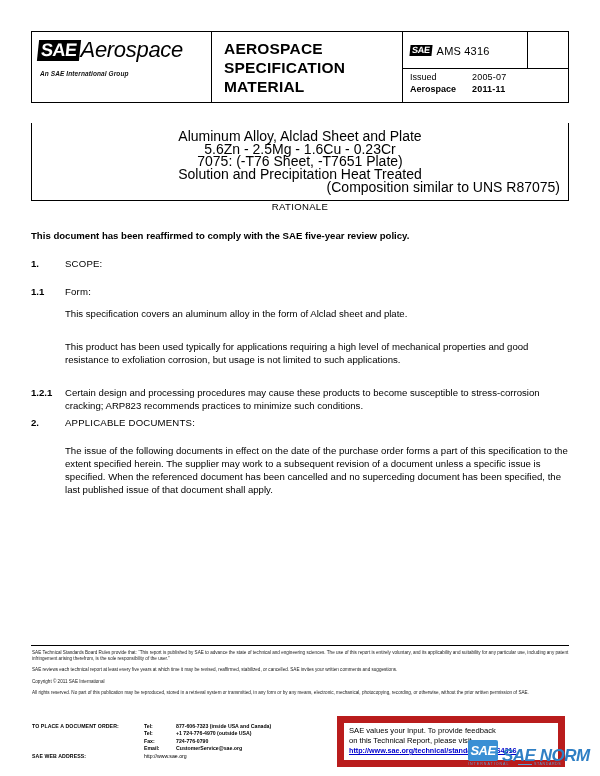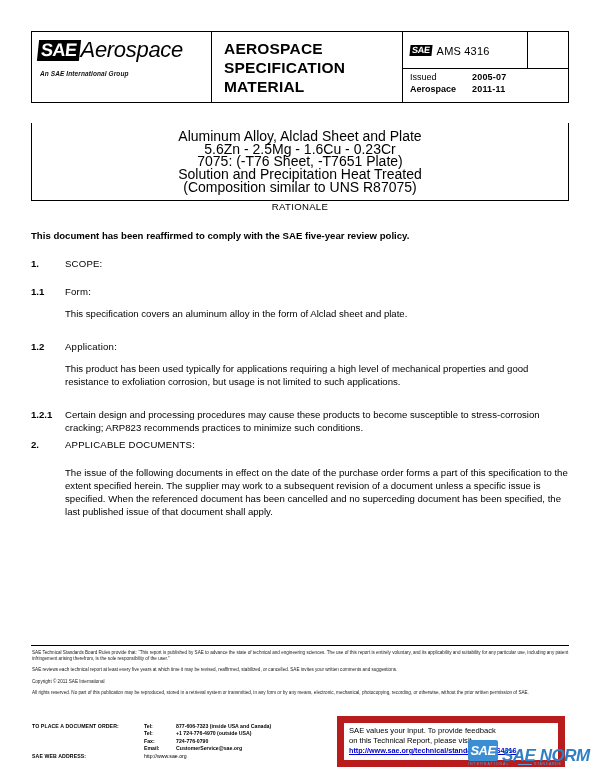--- a/index.html
+++ b/index.html
@@ -131,38 +131,38 @@
     box-sizing: border-box;
     padding: 3px 0 0 7px;
     font-size: 9px;
     line-height: 11.5px;
     flex: 1;
   }
   .date-line { display: flex; }
   .date-label { width: 62px; }
   .date-val { font-weight: bold; letter-spacing: 0.2px; }
   .date-line.issued .date-label { font-weight: normal; }
-  .date-line.issued .date-val { font-weight: bold; }
+  .date-line.issued .date-val { font-weight: normal; }
 
   
   .subtitle-block {
     position: absolute;
     left: 31px;
     top: 123px;
     width: 538px;
     box-sizing: border-box;
     border: 1px solid #000;
     border-top: none;
     padding: 7px 8px 6px 8px;
     text-align: center;
     font-size: 14px;
     line-height: 12.6px;
   }
   .subtitle-comp {
-    text-align: center;
+    text-align: right;
     margin-top: 1px;
   }
 
   
   .body-area {
     position: absolute;
     left: 31px;
     top: 200px;
     width: 538px;
     font-size: 9.6px;
@@ -368,24 +368,20 @@
       <span class="clause-title">SCOPE:</span>
     </div>
     <div class="gap-sm"></div>
 
     <div class="clause">
       <span class="clause-num">1.1</span>
       <span class="clause-title">Form:</span>
     </div>
     <div class="clause-body">This specification covers an aluminum alloy in the form of Alclad sheet and plate.</div>
 
-    <div class="clause">
-      <span class="clause-num">1.2</span>
-      <span class="clause-title">Application:</span>
-    </div>
     <div class="clause-body">This product has been used typically for applications requiring a high level of mechanical properties and good resistance to exfoliation corrosion, but usage is not limited to such applications.</div>
 
     <div class="clause-inline">
       <span class="clause-num">1.2.1</span>
       <span class="clause-text">Certain design and processing procedures may cause these products to become susceptible to stress-corrosion cracking; ARP823 recommends practices to minimize such conditions.</span>
     </div>
 
     <div class="clause">
       <span class="clause-num">2.</span>
       <span class="clause-title">APPLICABLE DOCUMENTS:</span>

